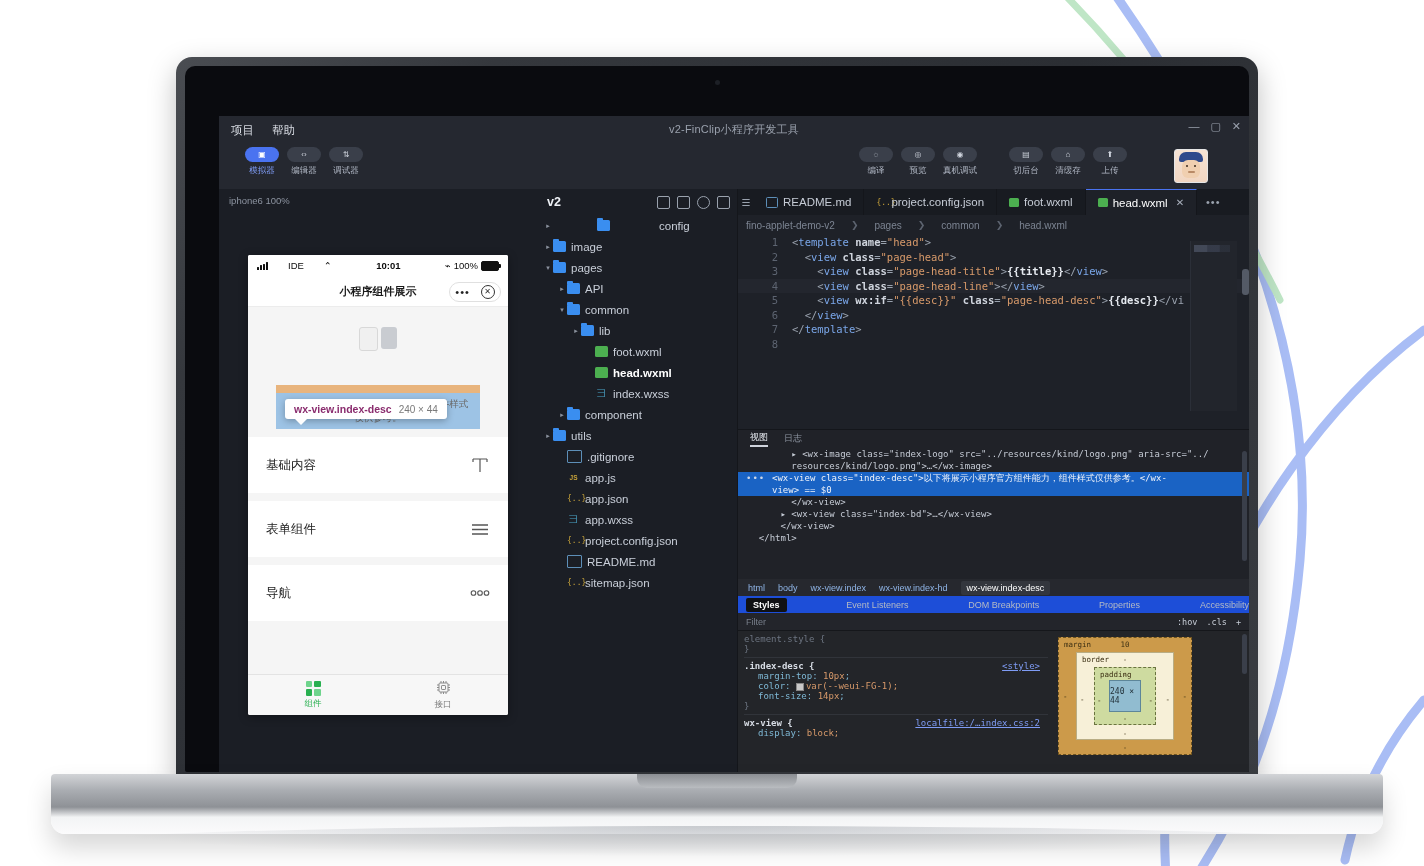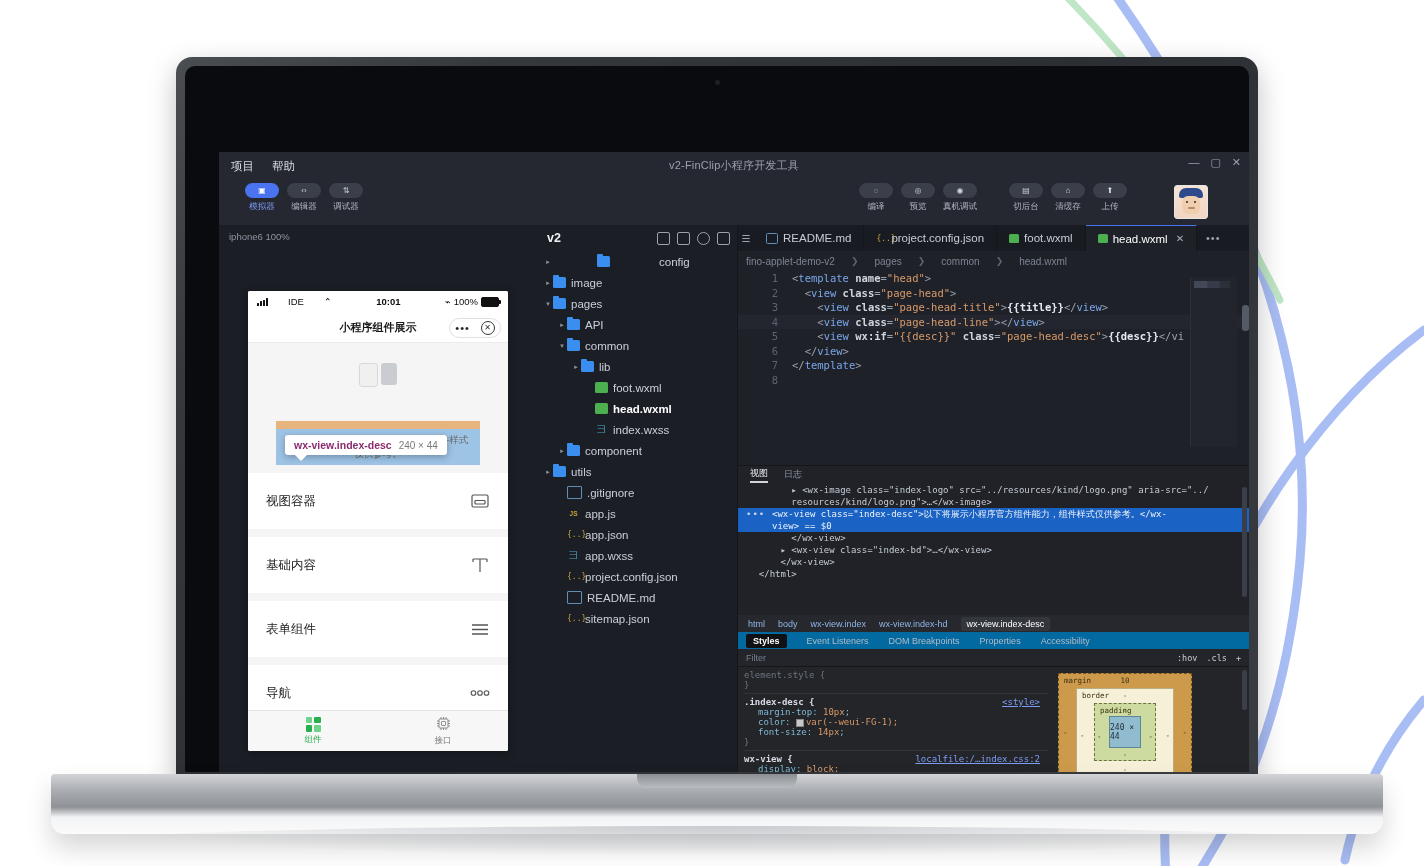--- a/index.html
+++ b/index.html
@@ -19,21 +19,21 @@
     box-shadow:0 10px 28px rgba(0,0,0,.25);
   }
   .lid-inner{
     position:absolute;left:9px;top:9px;width:1064px;height:706px;
     background:#0a0b0f;border-radius:10px 10px 2px 2px;overflow:hidden;
   }
   .cam{position:absolute;left:50%;top:14px;width:5px;height:5px;margin-left:-2.5px;border-radius:50%;background:#1d2026;}
 
   .screen{
     position:absolute;left:34px;top:50px;width:1030px;height:656px;
-    background:#1e2128;overflow:hidden;margin-top:36px;
+    background:#1e2128;overflow:hidden;
   }
 
   .base-wrap{position:absolute;left:-125px;top:717px;width:1332px;height:80px;}
   .base{
     position:absolute;left:0;top:0;width:1332px;height:60px;
     background:linear-gradient(180deg,#d2d4d7 0%,#a9acb1 28%,#8e9196 55%,#f3f4f5 72%,#fbfbfc 100%);
     border-radius:4px 4px 14px 14px;
     box-shadow:0 14px 26px rgba(0,0,0,.16);
   }
   .base::after{
@@ -177,21 +177,21 @@
   .dt-tabs{height:17px;display:flex;align-items:center;gap:16px;padding-left:12px;font-size:9px;color:#8d94a1;}
   .dt-tabs .on{color:#e6eaf0;border-bottom:2px solid #cfd4dd;padding-bottom:1px;}
   .dom{position:relative;height:131px;background:#202228;font-family:"DejaVu Sans Mono","Liberation Mono",monospace;font-size:9px;color:#c6ccd6;overflow:hidden;padding-top:1px;}
   .dline{min-height:12px;line-height:12px;white-space:pre-wrap;padding-left:10px;}
   .dline.hlrow{background:#1a63c4;color:#eef2fa;position:relative;padding-left:34px;padding-right:12px;}
   .dline.hlrow .ell{position:absolute;left:8px;top:0;color:#cbd6e8;letter-spacing:1px;}
   .dom-scroll{position:absolute;right:2px;top:4px;width:5px;height:110px;background:#3a3f4a;border-radius:3px;}
 
   .dom-crumb{height:17px;background:#26282e;display:flex;align-items:center;gap:13px;padding-left:10px;font-size:9px;color:#8fb4e6;}
   .dom-crumb .cur{color:#ffffff;background:#33363d;padding:2px 6px;border-radius:2px;}
-  .st-tabs{height:17px;background:#0369a1;display:flex;align-items:center;gap:20px;padding-left:8px;font-size:9px;color:#b4bac4;}
+  .st-tabs{height:17px;background:#1d4ed8;display:flex;align-items:center;gap:0;padding-left:8px;font-size:9px;color:#b4bac4;justify-content:space-between;}
   .st-tabs .on{background:#101114;color:#fff;padding:2px 7px;border-radius:2px;font-weight:700;}
   .filterbar{height:17px;background:#23252b;display:flex;align-items:center;border-bottom:1px solid #15171b;}
   .filterbar .fin{flex:1;padding-left:8px;font-size:9px;color:#787f8b;}
   .filterbar .tools{display:flex;align-items:center;gap:9px;padding-right:8px;font-size:8.5px;color:#c6ccd6;font-family:"DejaVu Sans Mono",monospace;}
 
   .st-body{display:flex;height:141px;}
   .st-css{width:304px;background:#232529;font-family:"DejaVu Sans Mono","Liberation Mono",monospace;font-size:9px;color:#aeb5c2;padding:3px 0 0 6px;position:relative;}
   .st-css .rule{border-bottom:1px solid #31343a;padding-bottom:3px;margin-bottom:3px;}
   .st-css .sel{color:#d7dce4;font-weight:700;}
   .st-css .gray{color:#6d7582;}
@@ -331,29 +331,20 @@
 
                 <div class="desc-hl">以下将展示小程序官方组件能力，组件样式仅供参考。</div>
 
                 <div class="tip">
                   <span class="sel">wx-view.index-desc</span>
                   <span class="dim">240 × 44</span>
                 </div>
 
                 <div class="plist">
                   <div class="prow">
-                    <span class="lbl">视图容器</span>
-                    <span class="ico">
-                      <svg width="18" height="14" viewBox="0 0 18 14" fill="none" stroke="#555" stroke-width="1.2">
-                          <rect x="1" y="1" width="16" height="12" rx="1.5"></rect>
-                          <rect x="4" y="6.5" width="10" height="3.5" rx=".7"></rect>
-                        </svg>
-                    </span>
-                  </div>
-                  <div class="prow">
                     <span class="lbl">基础内容</span>
                     <span class="ico">
                       <svg width="18" height="16" viewBox="0 0 18 16" fill="none" stroke="#555" stroke-width="1.2">
                           <path d="M2 2 H16 M9 2 V15"></path>
                           <path d="M2 2 V5 M16 2 V5"></path>
                         </svg>
                     </span>
                   </div>
                   <div class="prow">
                     <span class="lbl">表单组件</span>

